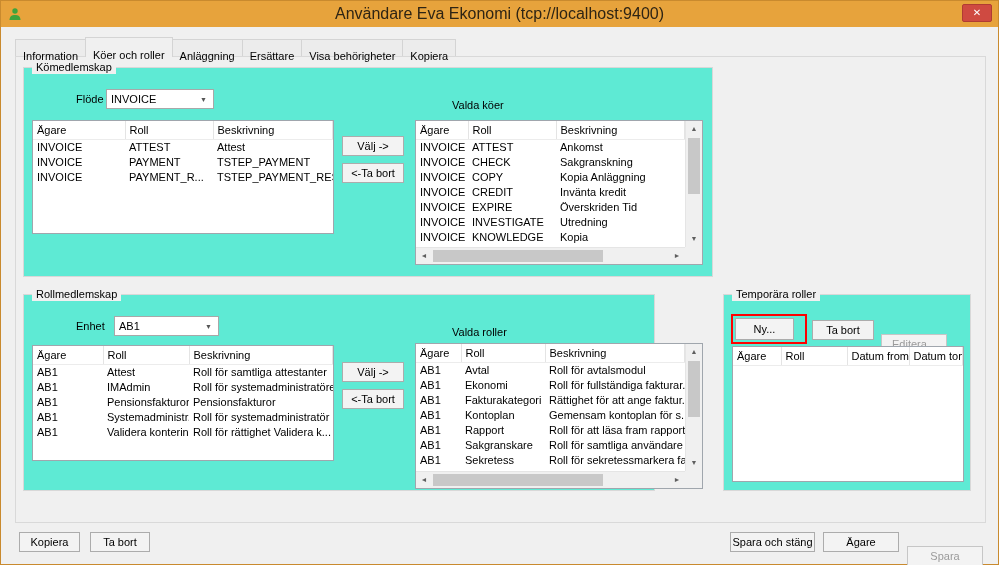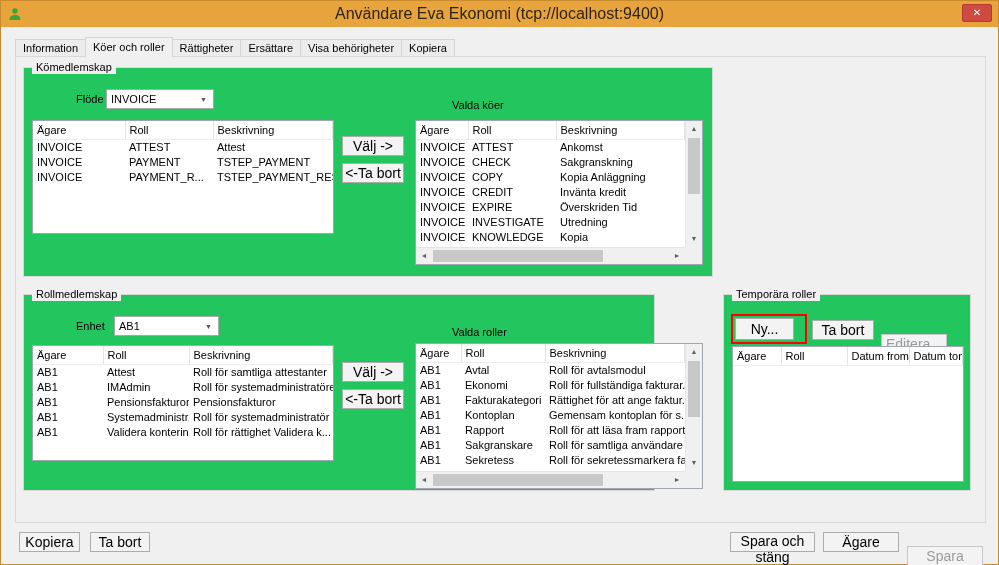--- a/index.html
+++ b/index.html
@@ -29,35 +29,35 @@
   }
   .close-btn {
     position: absolute; right: 6px; top: 3px; width: 30px; height: 18px;
     background: #cf4a41; border: 1px solid #b03c33; border-radius: 2px;
     color: #fff; text-align: center; line-height: 16px; font-size: 10px;
     cursor: pointer; z-index: 5;
   }
   
   .tabs { position: absolute; left: 14px; top: 36px; height: 19px; display: flex; align-items: flex-end; z-index: 4; }
   .tab {
-    height: 17px; line-height: 16px; padding: 0 7px;
+    height: 17px; line-height: 16px; padding: 8px 7px;
     background: #ececec; border: 1px solid #d4d4d4; border-bottom: none;
     margin-right: -1px; white-space: nowrap; cursor: pointer;
   }
   .tab.active {
     height: 20px; line-height: 19px; background: #f0f0f0;
     position: relative; margin-bottom: -1px; z-index: 5;
   }
   .tabpage {
     position: absolute; left: 14px; top: 55px; width: 971px; height: 467px;
     border: 1px solid #d9d9d9; background: #f0f0f0;
   }
   
   .groupbox {
-    position: absolute; border: 1px solid #d8d8d8; background: #22c55e;
+    position: absolute; border: 1px solid #d8d8d8; background: #5eead4;
   }
   .gb-label {
     position: absolute; top: -7px; left: 8px; background: #f0f0f0;
     padding: 0 4px; line-height: 13px;
   }
   #gb-queue { left: 22px; top: 66px;  width: 690px; height: 210px; }
   #gb-role  { left: 22px; top: 293px; width: 632px; height: 197px; }
   #gb-temp  { left: 722px; top: 293px; width: 248px; height: 197px; }
   .field-label { position: absolute; white-space: nowrap; padding-left: 36px; }
   
@@ -106,21 +106,21 @@
   }
   .hscroll .sb-arrow {
     position: absolute; top: 0; bottom: 0; width: 16px; left: 0;
     text-align: center; font-size: 7px; color: #5f5f5f; line-height: 16px;
   }
   .hscroll .sb-right { left: auto; right: 0; }
   .sb-thumb-h { position: absolute; top: 2px; bottom: 2px; left: 17px; width: 170px; background: #c8c8c8; }
   .sb-corner { position: absolute; right: 0; bottom: 0; width: 17px; height: 17px; background: #f0f0f0; }
   
   .btn {
-    position: absolute; font-family: "Liberation Sans", sans-serif; font-size: 14px;
+    position: absolute; font-family: "Liberation Sans", sans-serif; font-size: 11px;
     background: #f3f3f3; border: 1px solid #acacac; color: #000;
     text-align: center; cursor: pointer; padding: 0;
   }
   .btn.disabled { color: #9b9b9b; border-color: #c6c6c6; cursor: default; margin-top: 14px; }
   
   #gb-queue .lbl-flow { left: 16px; top: 25px; }
   #gb-queue .combo    { left: 82px; top: 21px; width: 108px; height: 20px; }
   #lv-queue-avail     { left: 8px;  top: 52px; width: 302px; height: 114px; }
   #q-select { left: 318px; top: 68px; width: 62px; height: 20px; }
   #q-remove { left: 318px; top: 95px; width: 62px; height: 20px; }
@@ -164,21 +164,21 @@
     </span>
     <span class="title">Användare Eva Ekonomi (tcp://localhost:9400)</span>
     <div class="close-btn">
       <span>✕</span>
     </div>
   </div>
 
   <div class="tabs">
     <div class="tab">Information</div>
     <div class="tab active">Köer och roller</div>
-    <div class="tab">Rättigheter</div>
+    <div class="tab">Anläggning</div>
     <div class="tab">Ersättare</div>
     <div class="tab">Visa behörigheter</div>
     <div class="tab">Kopiera</div>
   </div>
 
   <div class="tabpage"></div>
 
   <div class="groupbox" id="gb-queue">
     <span class="gb-label">Kömedlemskap</span>
     <span class="field-label lbl-flow">Flöde</span>

